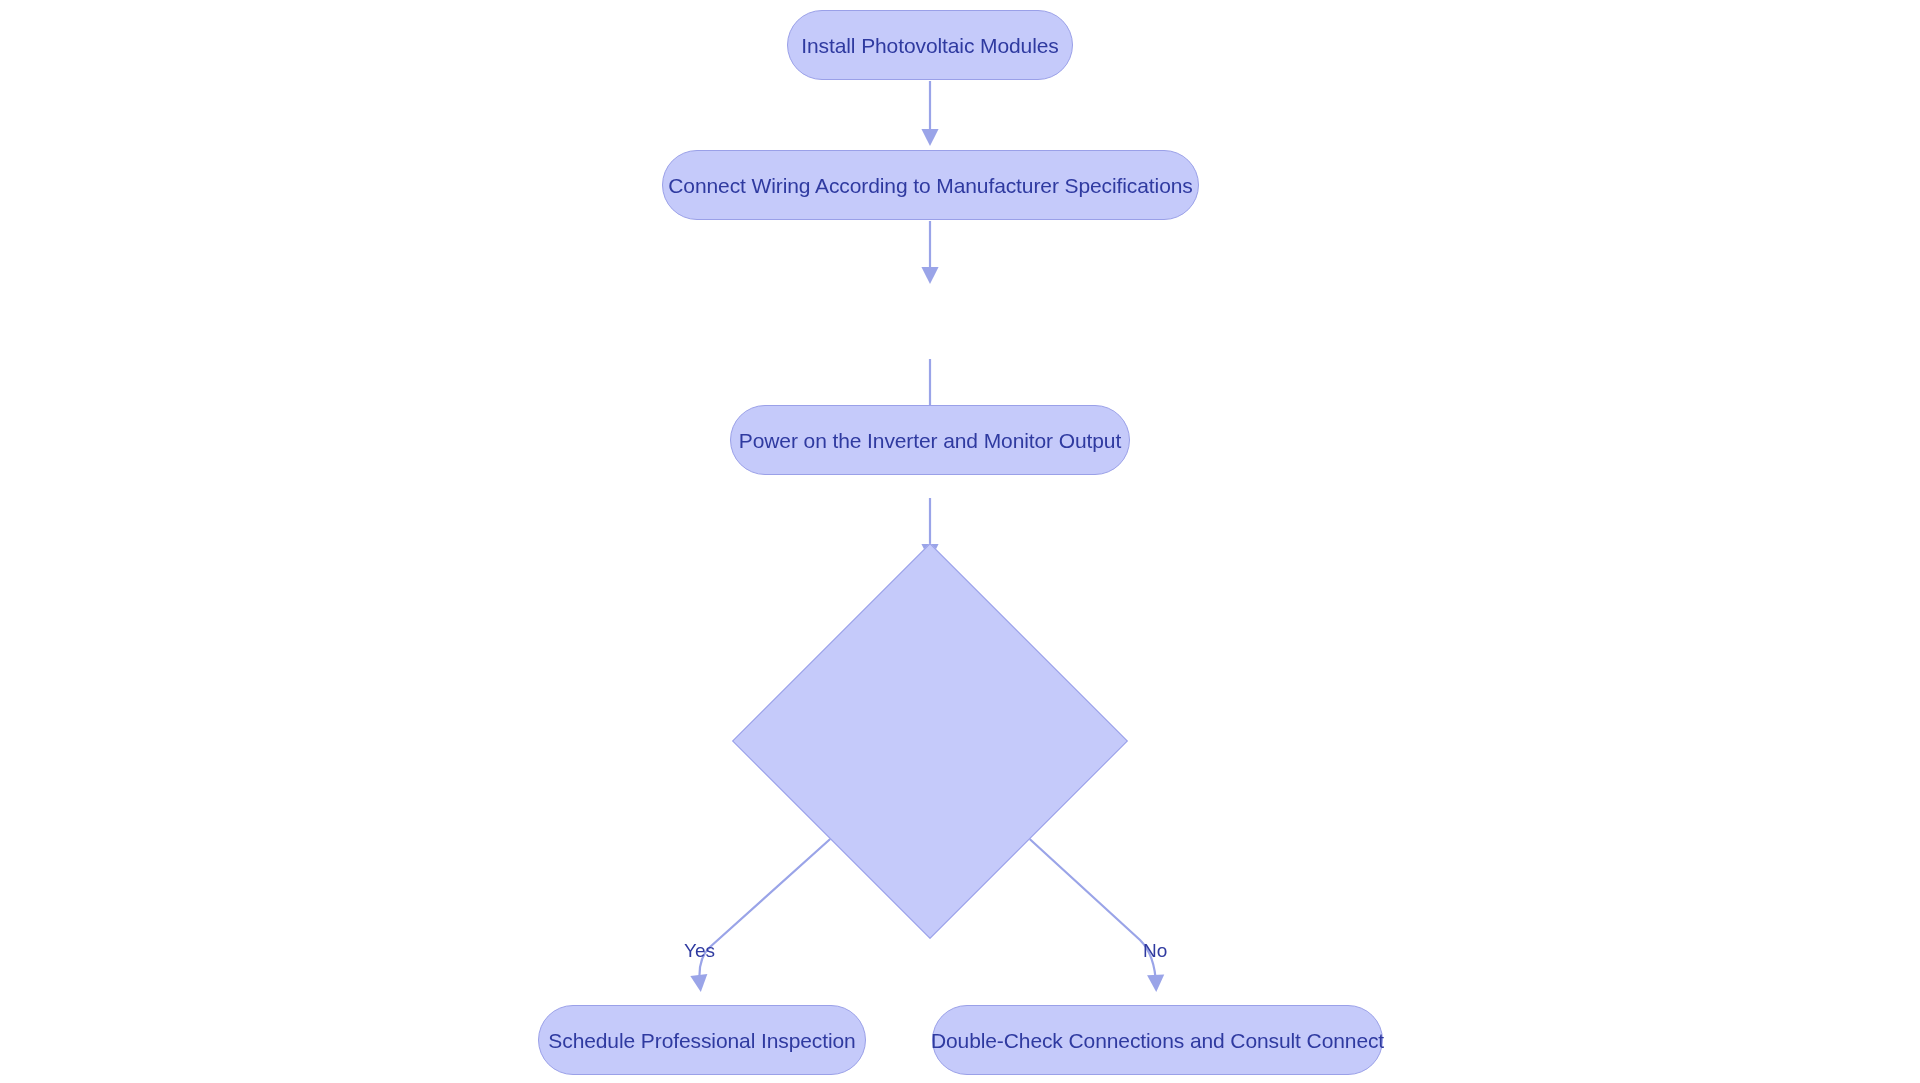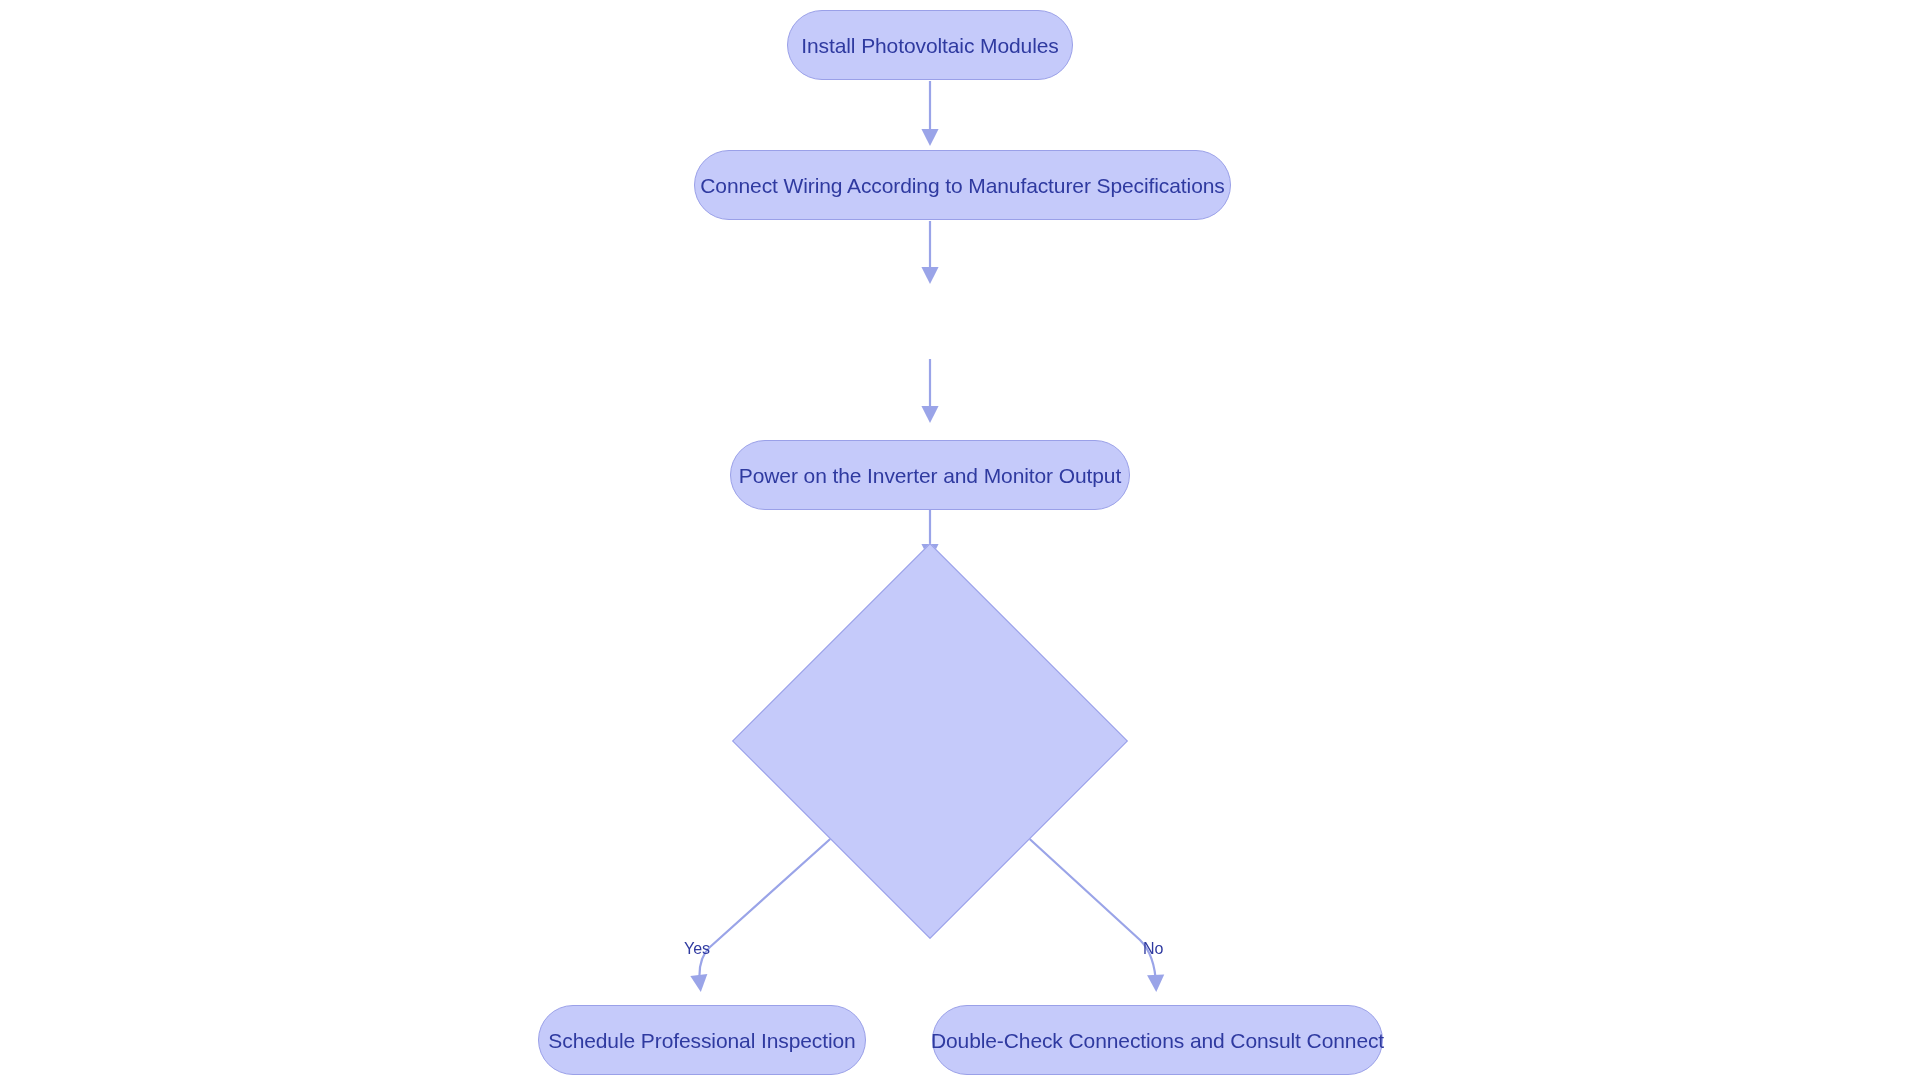--- a/index.html
+++ b/index.html
@@ -63,21 +63,21 @@
     justify-content: center;
     color: #2f3aa0;
     font-size: 21px;
     white-space: nowrap;
     font-family: "Liberation Sans", sans-serif;
     letter-spacing: -0.1px;
   }
   .edge-label {
     position: absolute;
     color: #2f3aa0;
-    font-size: 16px;
+    font-size: 19px;
     font-family: "Liberation Sans", sans-serif;
     white-space: nowrap;
     background: transparent;
   }
 </style>
 </head>
 <body>
 
 <div id="flow-canvas">
 
@@ -98,26 +98,26 @@
 
     <path d="M 838 832 L 710 947 Q 697 959 700 985" stroke="#9aa4e8" stroke-width="2.2" fill="none" marker-end="url(#arrowhead)"></path>
 
     <path d="M 1022 832 L 1140 940 Q 1155 955 1156 985" stroke="#9aa4e8" stroke-width="2.2" fill="none" marker-end="url(#arrowhead)"></path>
   </svg>
 
   <div class="node" style="left:787px; top:10px; width:286px; height:70px;">
     <span class="node-label">Install Photovoltaic Modules</span>
   </div>
 
-  <div class="node" style="left:662px; top:150px; width:537px; height:70px;margin-left:32px;">
+  <div class="node" style="left:662px; top:150px; width:537px; height:70px;">
     <span class="node-label">Connect Wiring According to Manufacturer Specifications</span>
   </div>
 
 
-  <div class="node" style="left:730px; top:440px; width:400px; height:70px;">
+  <div class="node" style="left:730px; top:405px; width:400px; height:70px;">
     <span class="node-label">Power on the Inverter and Monitor Output</span>
   </div>
 
   <div class="decision" style="left:790px; top:601px;"></div>
 
   <div class="edge-label" style="left:684px; top:940px;">
     <span>Yes</span>
   </div>
 
   <div class="edge-label" style="left:1143px; top:940px;">

